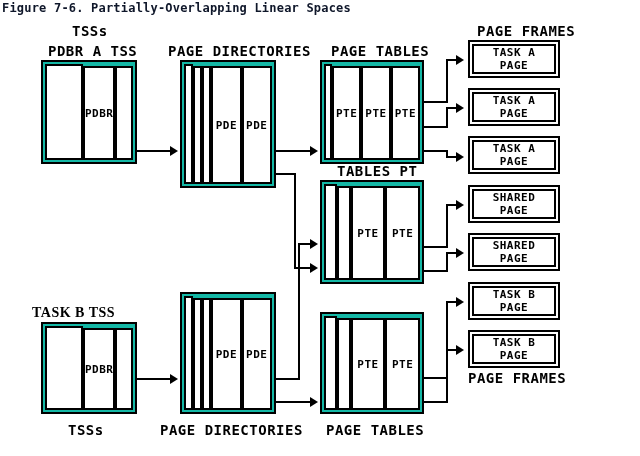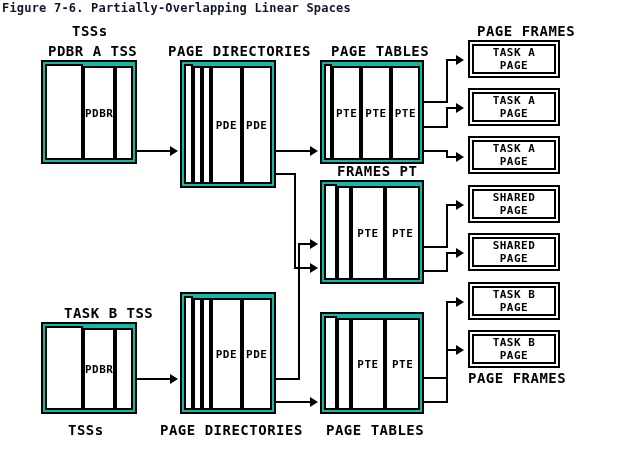--- a/index.html
+++ b/index.html
@@ -117,23 +117,23 @@
 </head>
 <body>
 
 <div class="title">Figure 7-6. Partially-Overlapping Linear Spaces</div>
 
 <div class="lbl" style="left:72px; top:25px;">TSSs</div>
 <div class="lbl" style="left:48px; top:45px;">PDBR A TSS</div>
 <div class="lbl" style="left:168px;top:45px;">PAGE DIRECTORIES</div>
 <div class="lbl" style="left:331px;top:45px;">PAGE TABLES</div>
 <div class="lbl" style="left:477px;top:25px;">PAGE FRAMES</div>
-<div class="lbl" style="left:337px;top:165px;">FRAMES PT</div>
-
-<div class="lbl" style="left:64px; top:307px;">TASK B TSS</div>
+<div class="lbl" style="left:337px;top:165px;">TABLES PT</div>
+
+<div class="lbl" style="left:32px; top:307px;font-family:Liberation Serif, serif;">TASK B TSS</div>
 <div class="lbl" style="left:68px; top:424px;">TSSs</div>
 <div class="lbl" style="left:160px;top:424px;">PAGE DIRECTORIES</div>
 <div class="lbl" style="left:326px;top:424px;">PAGE TABLES</div>
 <div class="lbl" style="left:468px;top:372px;">PAGE FRAMES</div>
 
 <div class="table-box" style="left:41px; top:60px; width:96px; height:104px;">
   <div class="cell" style="flex:5 1 0;"></div>
   <div class="cell" style="flex:2 1 0;">PDBR</div>
   <div class="cell" style="flex:2 1 0;"></div>
 </div>

